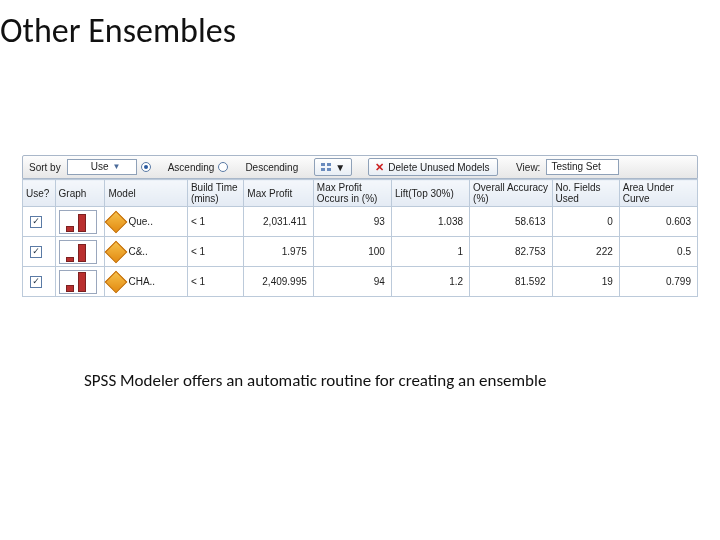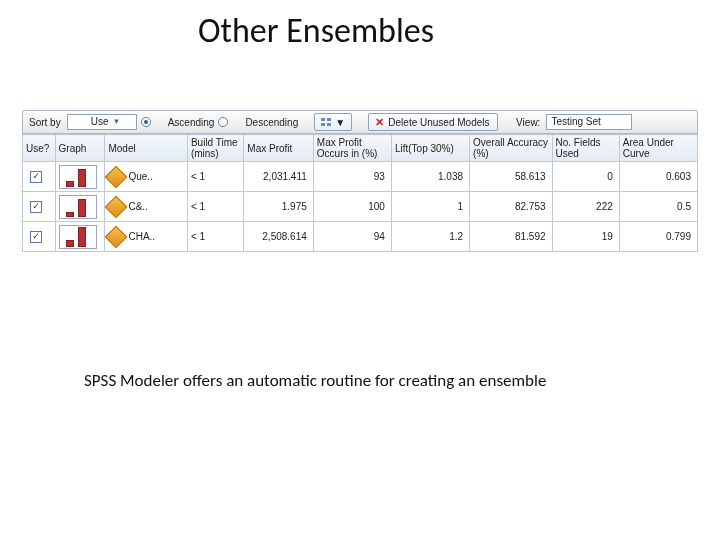--- a/index.html
+++ b/index.html
@@ -9,21 +9,20 @@
     height: 540px;
     background: #fff;
     font-family: Calibri, Arial, sans-serif;
     position: relative;
   }
   .title {
     position: absolute;
     top: 10px;
     left: 0;
     width: 632px;
-    text-align: center;
     font-size: 34px;
     color: #111;
   }
   .panel {
     position: absolute;
     top: 110px;
     left: 22px;
     width: 676px;
     font-family: Tahoma, Arial, sans-serif;
     font-size: 10px;
@@ -31,20 +30,21 @@
   }
   .toolbar {
     display: flex;
     align-items: center;
     height: 24px;
     background: linear-gradient(#fdfdfd,#e7e7e7);
     border: 1px solid #a9b7c9;
     border-radius: 2px 2px 0 0;
     gap: 4px;
     padding: 0 4px;
+    margin-top: 45px;
   }
   .tb-label { color: #222; padding: 0 2px; }
   .tb-select {
     background: #fff;
     border: 1px solid #8fa1b8;
     height: 16px;
     line-height: 14px;
     padding: 0 4px;
     display: flex;
     align-items: center;
@@ -218,21 +218,21 @@
       <span class="grid-ico"></span>
       <span class="chev">▼</span>
     </div>
     <div style="width:8px"></div>
     <div class="tb-btn" style="width:130px;">
       <span class="x-ico">✕</span>
       <span>Delete Unused Models</span>
     </div>
     <div style="width:8px"></div>
     <span class="tb-label">View:</span>
-    <div class="tb-select" style="width:86px;">
+    <div class="tb-select" style="width:73px;">
       <span>Testing Set</span>
     </div>
   </div>
 
   <table class="tbl">
     <colgroup>
       <col class="c-use">
         <col class="c-graph">
         <col class="c-model">
       <col class="c-bt">
@@ -316,21 +316,21 @@
               <span class="bar2" style="height:20px"></span>
             </div>
           </td>
           <td>
             <div class="model">
               <span class="diamond"></span>
               <span>CHA..</span>
             </div>
           </td>
           <td>&lt; 1</td>
-          <td class="num">2,508.614</td>
+          <td class="num">2,409.995</td>
           <td class="num">94</td>
           <td class="num">1.2</td>
           <td class="num">81.592</td>
           <td class="num">19</td>
           <td class="num">0.799</td>
         </tr>
       </tbody>
   </table>
 
 </div>

